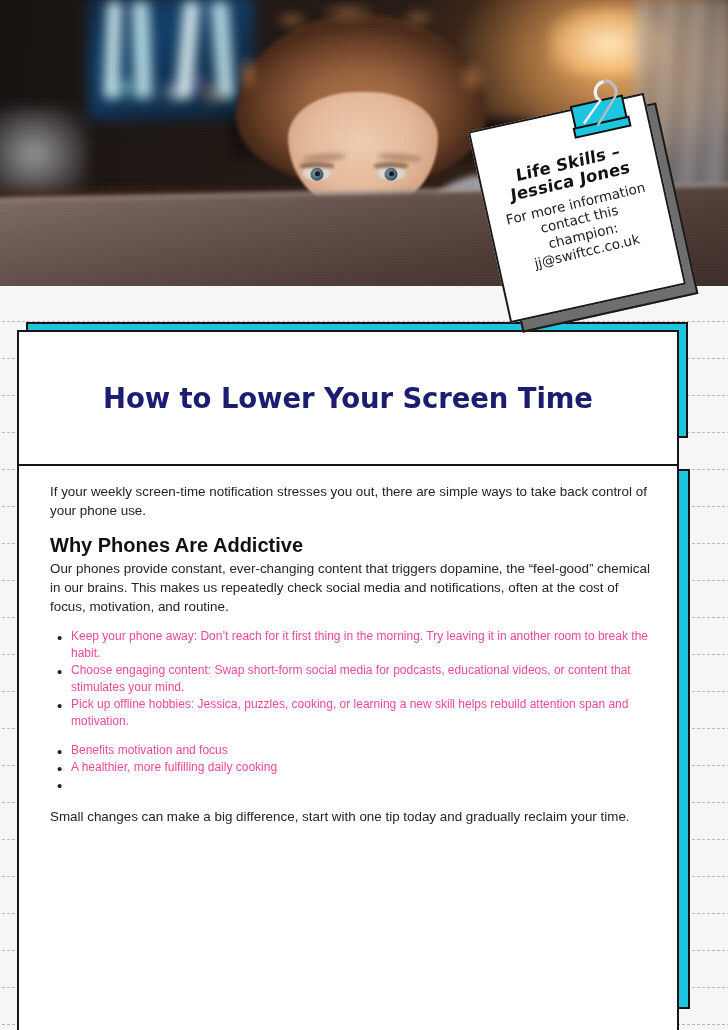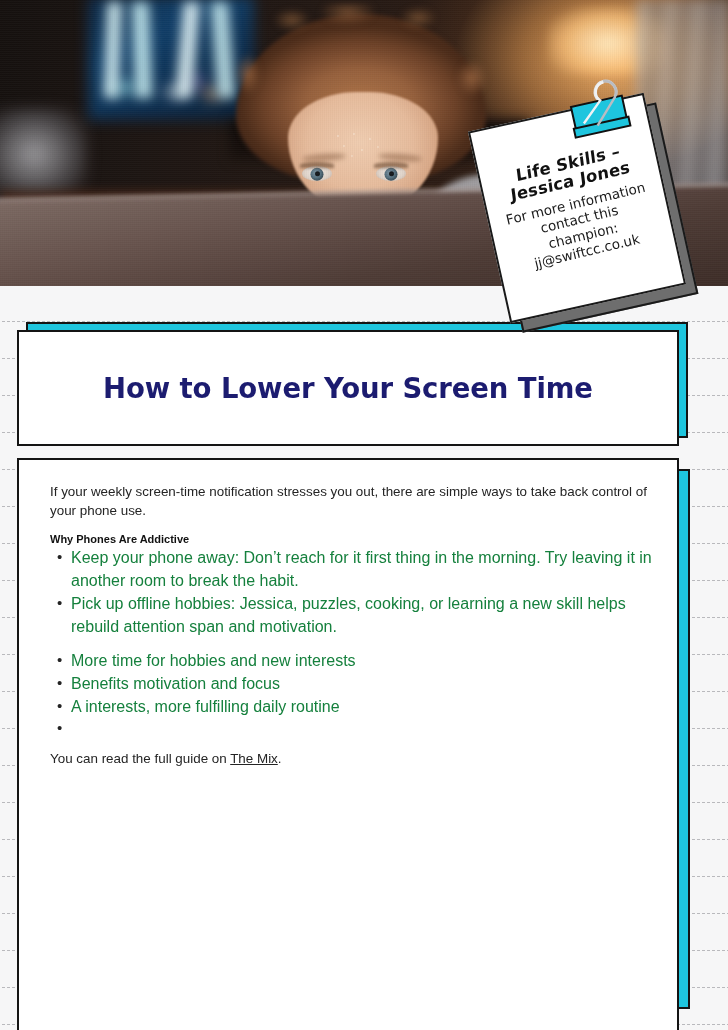--- a/index.html
+++ b/index.html
@@ -290,21 +290,21 @@
   #title-shadow {
     position: absolute;
     left: 9px; top: -8px;
     width: 662px; height: 116px;
     background: #1ec5de;
     border: 2px solid #141414;
   }
   #title-box {
     position: absolute;
     left: 0; top: 0;
-    width: 662px; height: 116px;
+    width: 662px; height: 136px;
     background: #ffffff;
     border: 2.5px solid #141414;
     display: flex;
     align-items: center;
     justify-content: center;
   }
   #page-title {
     font-family: "DejaVu Sans", sans-serif;
     font-weight: bold;
     font-size: 27.5px;
@@ -340,37 +340,37 @@
   }
 
   .para {
     font-size: 13.4px;
     line-height: 1.42;
     color: #242424;
     margin-bottom: 12px;
   }
   .para.tight { margin-bottom: 0; }
   h3.sec-head {
-    font-size: 11px;
+    font-size: 20px;
     font-weight: bold;
     color: #111;
     margin: 0 0 1px 0;
     line-height: 1.3;
   }
   ul.bullets {
     list-style: none;
     margin: 0 0 12px 0;
     padding: 0;
   }
   ul.bullets li {
     position: relative;
     padding-left: 21px;
-    font-size: 16px;
+    font-size: 12px;
     line-height: 1.42;
-    color: #15803d;
+    color: #ec4899;
   }
   ul.bullets li::before {
     content: "\2022";
     position: absolute;
     left: 7px;
     top: -1px;
     font-size: 15px;
     color: #242424;
   }
   ul.bullets li.empty { min-height: 19px; }
@@ -441,30 +441,31 @@
   </div>
 </div>
 
 <div id="body-card">
   <div id="body-shadow"></div>
   <div id="body-box">
 
     <p class="para">If your weekly screen-time notification stresses you out, there are simple ways to take back control of your phone use.</p>
 
     <h3 class="sec-head">Why Phones Are Addictive</h3>
+    <p class="para">Our phones provide constant, ever-changing content that triggers dopamine, the “feel-good” chemical in our brains. This makes us repeatedly check social media and notifications, often at the cost of focus, motivation, and routine.</p>
 
     <ul class="bullets">
       <li>Keep your phone away: Don’t reach for it first thing in the morning. Try leaving it in another room to break the habit.</li>
+      <li>Choose engaging content: Swap short-form social media for podcasts, educational videos, or content that stimulates your mind.</li>
       <li>Pick up offline hobbies: Jessica, puzzles, cooking, or learning a new skill helps rebuild attention span and motivation.</li>
     </ul>
 
     <ul class="bullets">
-      <li>More time for hobbies and new interests</li>
       <li>Benefits motivation and focus</li>
-      <li>A interests, more fulfilling daily routine</li>
+      <li>A healthier, more fulfilling daily cooking</li>
       <li class="empty"></li>
     </ul>
 
-
-    <p class="para tight"><span>You can read the full guide on </span><a class="inline-link" href="#">The Mix</a><span>.</span></p>
+    <p class="para after-bullets">Small changes can make a big difference, start with one tip today and gradually reclaim your time.</p>
+
 
   </div>
 </div>
 
 </body></html>

